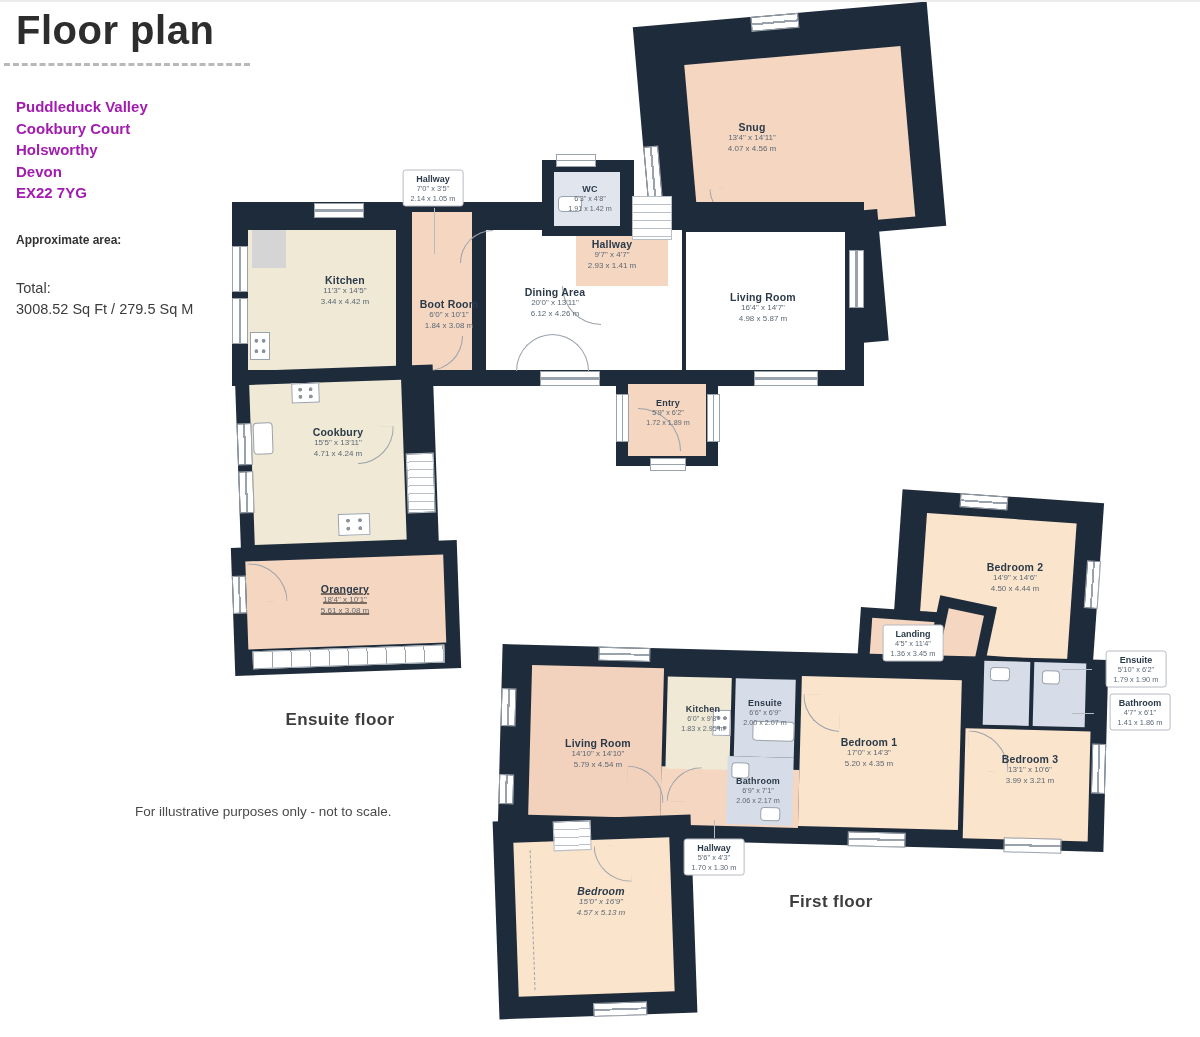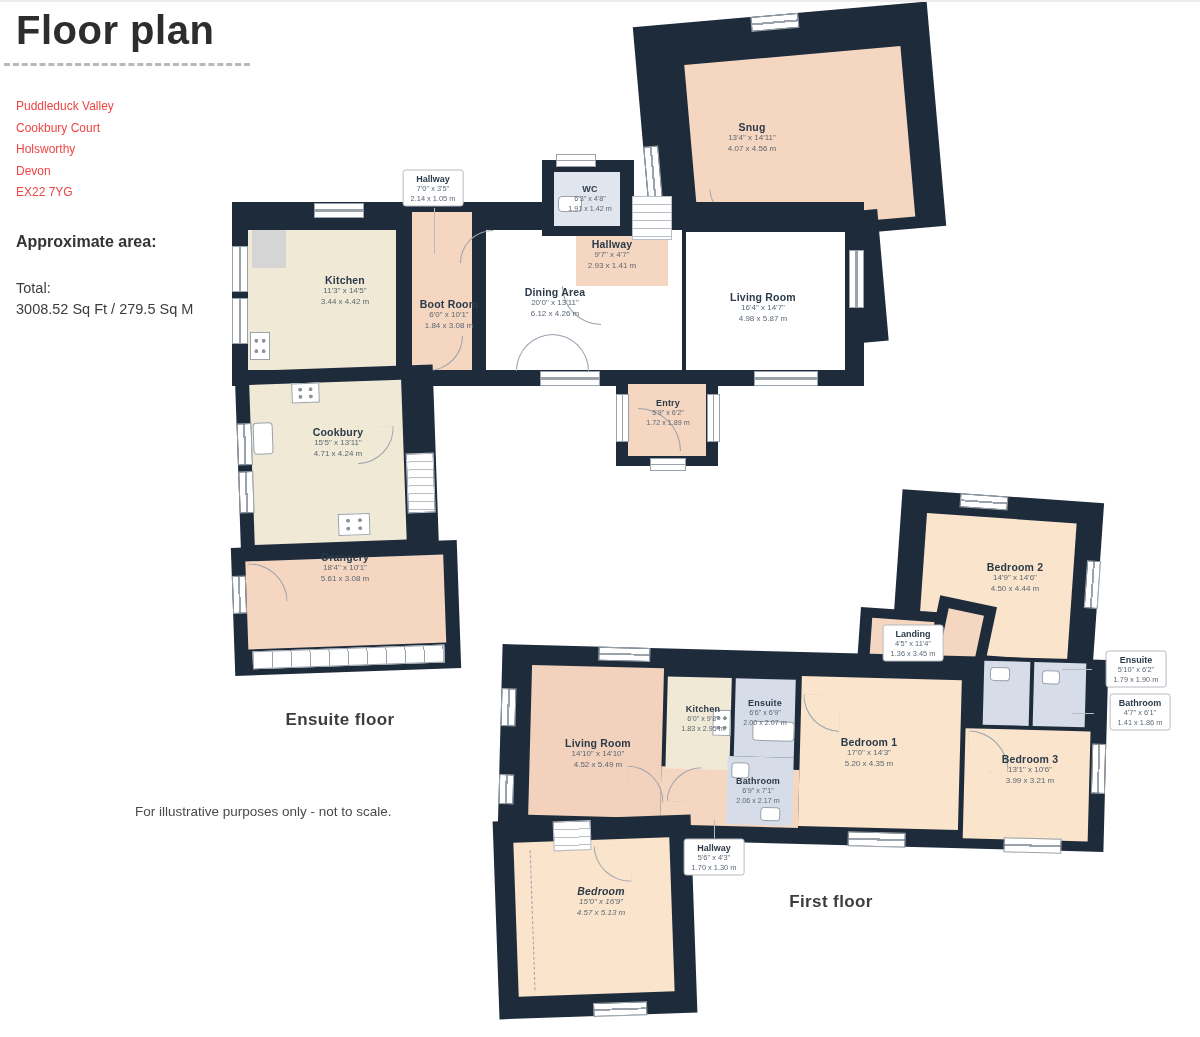--- a/index.html
+++ b/index.html
@@ -1,22 +1,22 @@
 <!DOCTYPE html>
 <html><head>
 <meta charset="utf-8">
 <style>
   html,body{margin:0;padding:0;background:#fff;}
   .page{position:relative;width:1200px;height:1037px;background:#fff;overflow:hidden;
         font-family:"Liberation Sans",sans-serif;border-top:2px solid #ececec;}
   
   .title{position:absolute;left:16px;top:6px;font-size:40px;font-weight:600;color:#2d2d2d;letter-spacing:.5px;}
   .dash-rule{position:absolute;left:4px;top:61px;width:246px;border-top:3px dashed #b9b9b9;}
-  .address{position:absolute;left:16px;top:94px;font-size:12px;font-weight:400;color:#ef4444;line-height:21.5px;}
-  .area-heading{position:absolute;left:16px;top:231px;font-size:16px;font-weight:700;color:#333;}
+  .address{position:absolute;left:16px;top:94px;font-size:15px;font-weight:700;color:#a21caf;line-height:21.5px;}
+  .area-heading{position:absolute;left:16px;top:231px;font-size:12px;font-weight:700;color:#333;}
   .total-label{position:absolute;left:16px;top:278px;font-size:14.5px;color:#3c3c3c;}
   .total-value{position:absolute;left:16px;top:299px;font-size:14.5px;color:#3c3c3c;}
   .disclaimer{position:absolute;left:135px;top:800px;font-size:13.5px;color:#4a4a4a;line-height:20px;}
   .floor-caption{position:absolute;transform:translate(-50%,-50%);font-size:17px;font-weight:600;color:#3d3d3d;letter-spacing:.4px;white-space:nowrap;}
   
   .block{position:absolute;background:#1e2b3a;z-index:1;}
   .room{position:absolute;z-index:2;}
   .peach{background:#f4d6c1;}
   .cream{background:#f0e9d5;}
   .bed{background:#fbe4cc;}
@@ -182,21 +182,21 @@
   <div class="rlabel sm" style="left:668px;top:410px;">
     <div class="nm">Entry</div>
     <div class="dm">5'9" x 6'2"</div>
     <div class="dm">1.72 x 1.89 m</div>
   </div>
   <div class="rlabel" style="left:338px;top:440px;">
     <div class="nm">Cookbury</div>
     <div class="dm">15'5" x 13'11"</div>
     <div class="dm">4.71 x 4.24 m</div>
   </div>
-  <div class="rlabel" style="left:345px;top:565px;">
+  <div class="rlabel" style="left:345px;top:597px;text-decoration:underline;">
     <div class="nm">Orangery</div>
     <div class="dm">18'4" x 10'1"</div>
     <div class="dm">5.61 x 3.08 m</div>
   </div>
   <div class="floor-caption" style="left:340px;top:718px;">Ensuite floor</div>
 
   <div class="block" style="left:896px;top:494px;width:202px;height:182px;transform:rotate(4deg);">
     <div class="room bed" style="left:26px;top:22px;width:150px;height:138px;"></div>
     <div class="win win-h" style="left:58px;top:0;width:46px;height:12px;"></div>
     <div class="win win-v" style="left:189px;top:58px;width:12px;height:46px;"></div>
@@ -274,21 +274,21 @@
   </div>
 
   <div class="rlabel" style="left:1015px;top:575px;">
     <div class="nm">Bedroom 2</div>
     <div class="dm">14'9" x 14'6"</div>
     <div class="dm">4.50 x 4.44 m</div>
   </div>
   <div class="rlabel" style="left:598px;top:751px;">
     <div class="nm">Living Room</div>
     <div class="dm">14'10" x 14'10"</div>
-    <div class="dm">4.52 x 5.49 m</div>
+    <div class="dm">5.79 x 4.54 m</div>
   </div>
   <div class="rlabel sm" style="left:703px;top:716px;">
     <div class="nm">Kitchen</div>
     <div class="dm">6'0" x 9'8"</div>
     <div class="dm">1.83 x 2.95 m</div>
   </div>
   <div class="rlabel sm" style="left:765px;top:710px;">
     <div class="nm">Ensuite</div>
     <div class="dm">6'6" x 6'9"</div>
     <div class="dm">2.00 x 2.07 m</div>

